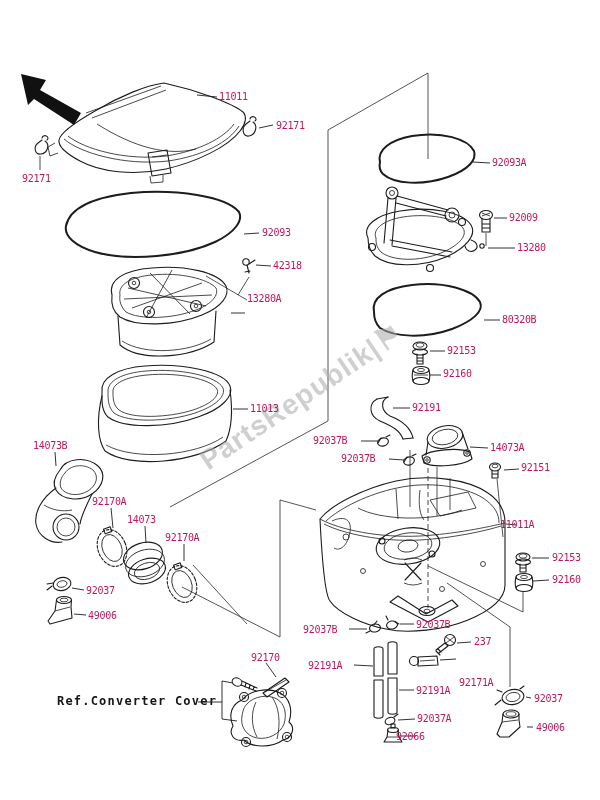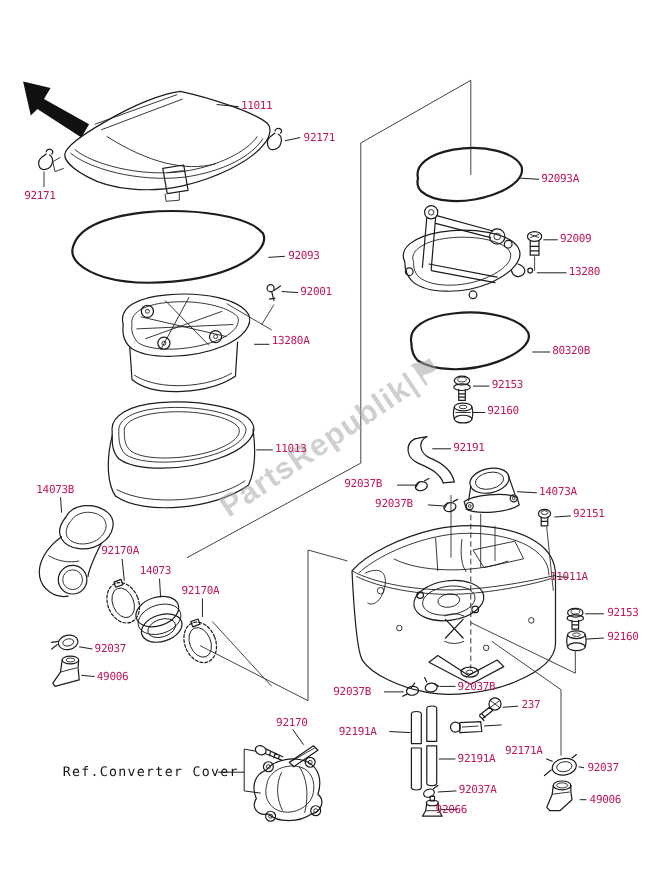--- a/index.html
+++ b/index.html
@@ -1,21 +1,21 @@
 <!DOCTYPE html>
 <html><head>
 <meta charset="utf-8">
 <style>
   html,body{margin:0;padding:0;background:#fff;}
   #stage{position:relative;width:600px;height:800px;background:#ffffff;overflow:hidden;
          font-family:"DejaVu Sans Mono",monospace;}
   #drawing{position:absolute;left:0;top:0;}
   .lbl{position:absolute;font-size:10px;line-height:14px;color:#be185d;white-space:nowrap;
        letter-spacing:-0.3px;}
-  .refnote{letter-spacing:1.2px;font-weight:normal;font-size:12px;color:#161616;}
+  .refnote{letter-spacing:1.2px;font-weight:bold;font-size:12px;color:#161616;}
   #watermark{position:absolute;left:182px;top:378px;transform:rotate(-34deg);
              font-family:"Liberation Sans",sans-serif;font-weight:bold;font-size:28px;
              color:rgba(168,168,168,0.55);letter-spacing:1px;white-space:nowrap;}
   #watermark .flag{font-size:30px;}
   .ln{stroke:#1c1c1c;stroke-width:1.1;fill:none;stroke-linecap:round;stroke-linejoin:round;}
   .gasket{stroke:#1c1c1c;stroke-width:2;fill:none;}
   .leader{stroke:#1c1c1c;stroke-width:0.9;fill:none;}
   .assoc{stroke:#2a2a2a;stroke-width:0.8;fill:none;}
   .thin{stroke:#1c1c1c;stroke-width:0.8;fill:none;}
   .solid{fill:#111;stroke:none;}
@@ -372,22 +372,22 @@
 
 <div id="watermark"><span>PartsRepublik</span><span>|</span><span class="flag">⚑</span></div>
 
 <div class="lbl" style="left:219px;top:90px">11011</div>
 <div class="lbl" style="left:276px;top:119px">92171</div>
 <div class="lbl" style="left:22px;top:172px">92171</div>
 <div class="lbl" style="left:492px;top:156px">92093A</div>
 <div class="lbl" style="left:509px;top:211px">92009</div>
 <div class="lbl" style="left:517px;top:241px">13280</div>
 <div class="lbl" style="left:262px;top:226px">92093</div>
-<div class="lbl" style="left:273px;top:259px">92001</div>
-<div class="lbl" style="left:247px;top:304px">13280A</div>
+<div class="lbl" style="left:273px;top:259px">42318</div>
+<div class="lbl" style="left:247px;top:292px">13280A</div>
 <div class="lbl" style="left:502px;top:313px">80320B</div>
 <div class="lbl" style="left:447px;top:344px">92153</div>
 <div class="lbl" style="left:443px;top:367px">92160</div>
 <div class="lbl" style="left:412px;top:401px">92191</div>
 <div class="lbl" style="left:250px;top:402px">11013</div>
 <div class="lbl" style="left:313px;top:434px">92037B</div>
 <div class="lbl" style="left:490px;top:441px">14073A</div>
 <div class="lbl" style="left:341px;top:452px">92037B</div>
 <div class="lbl" style="left:521px;top:461px">92151</div>
 <div class="lbl" style="left:33px;top:439px">14073B</div>

